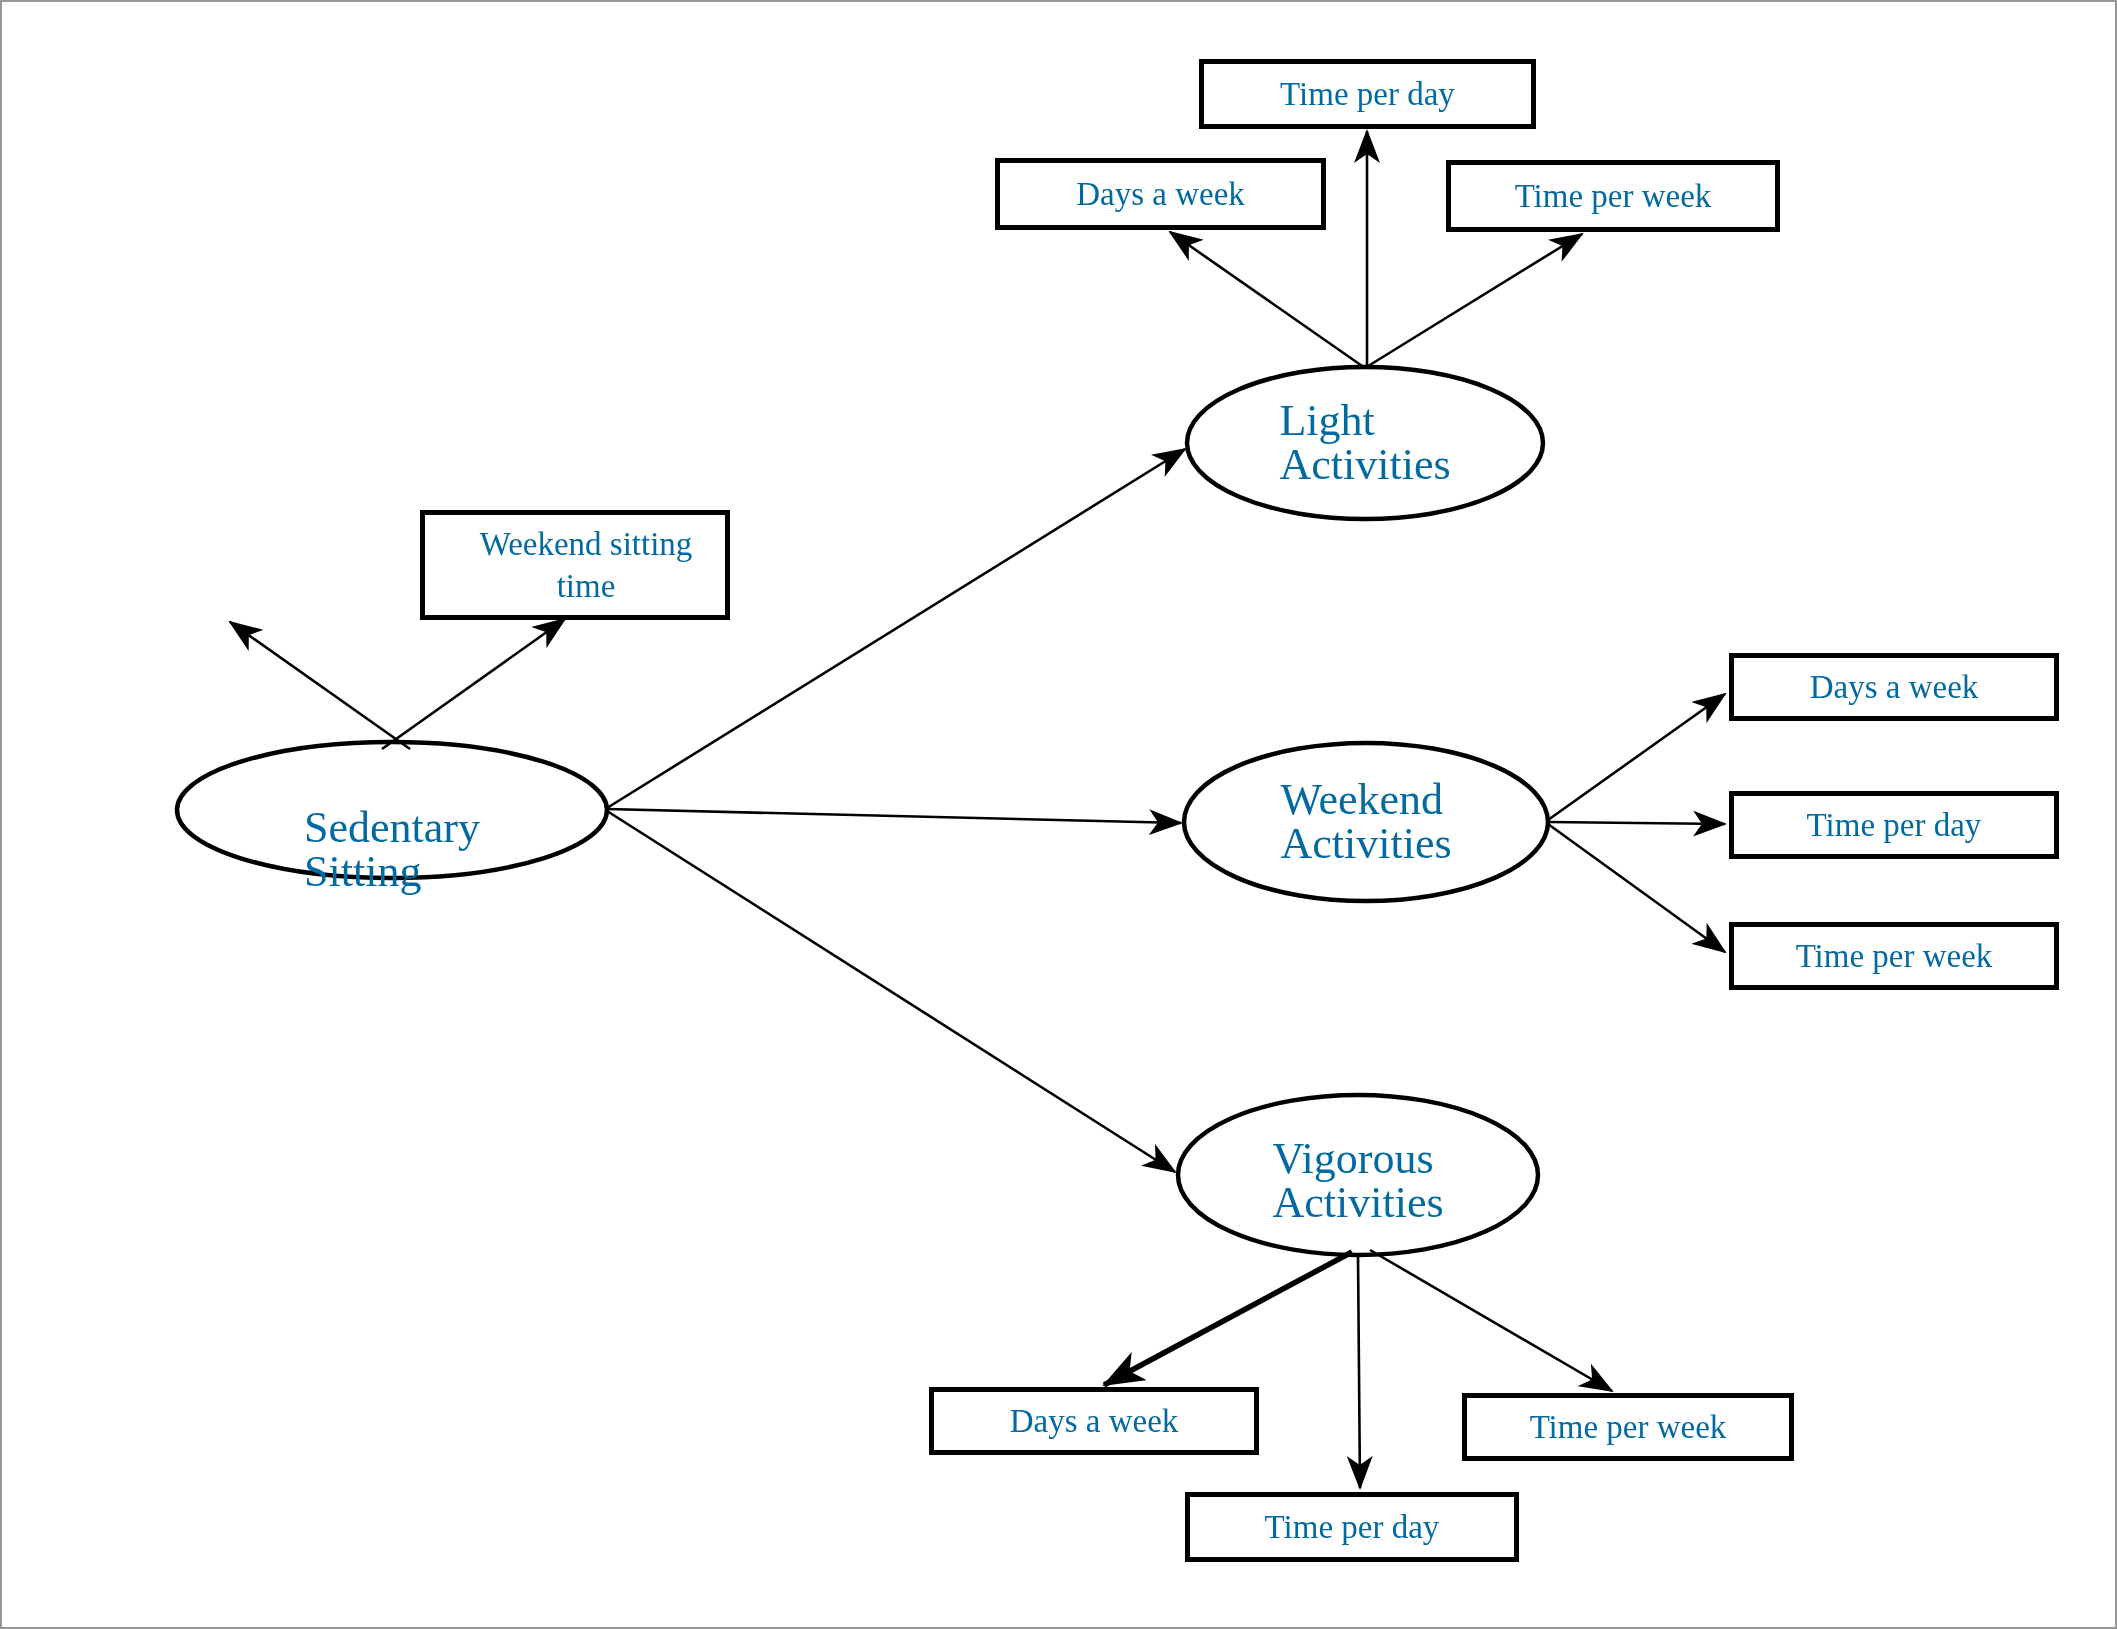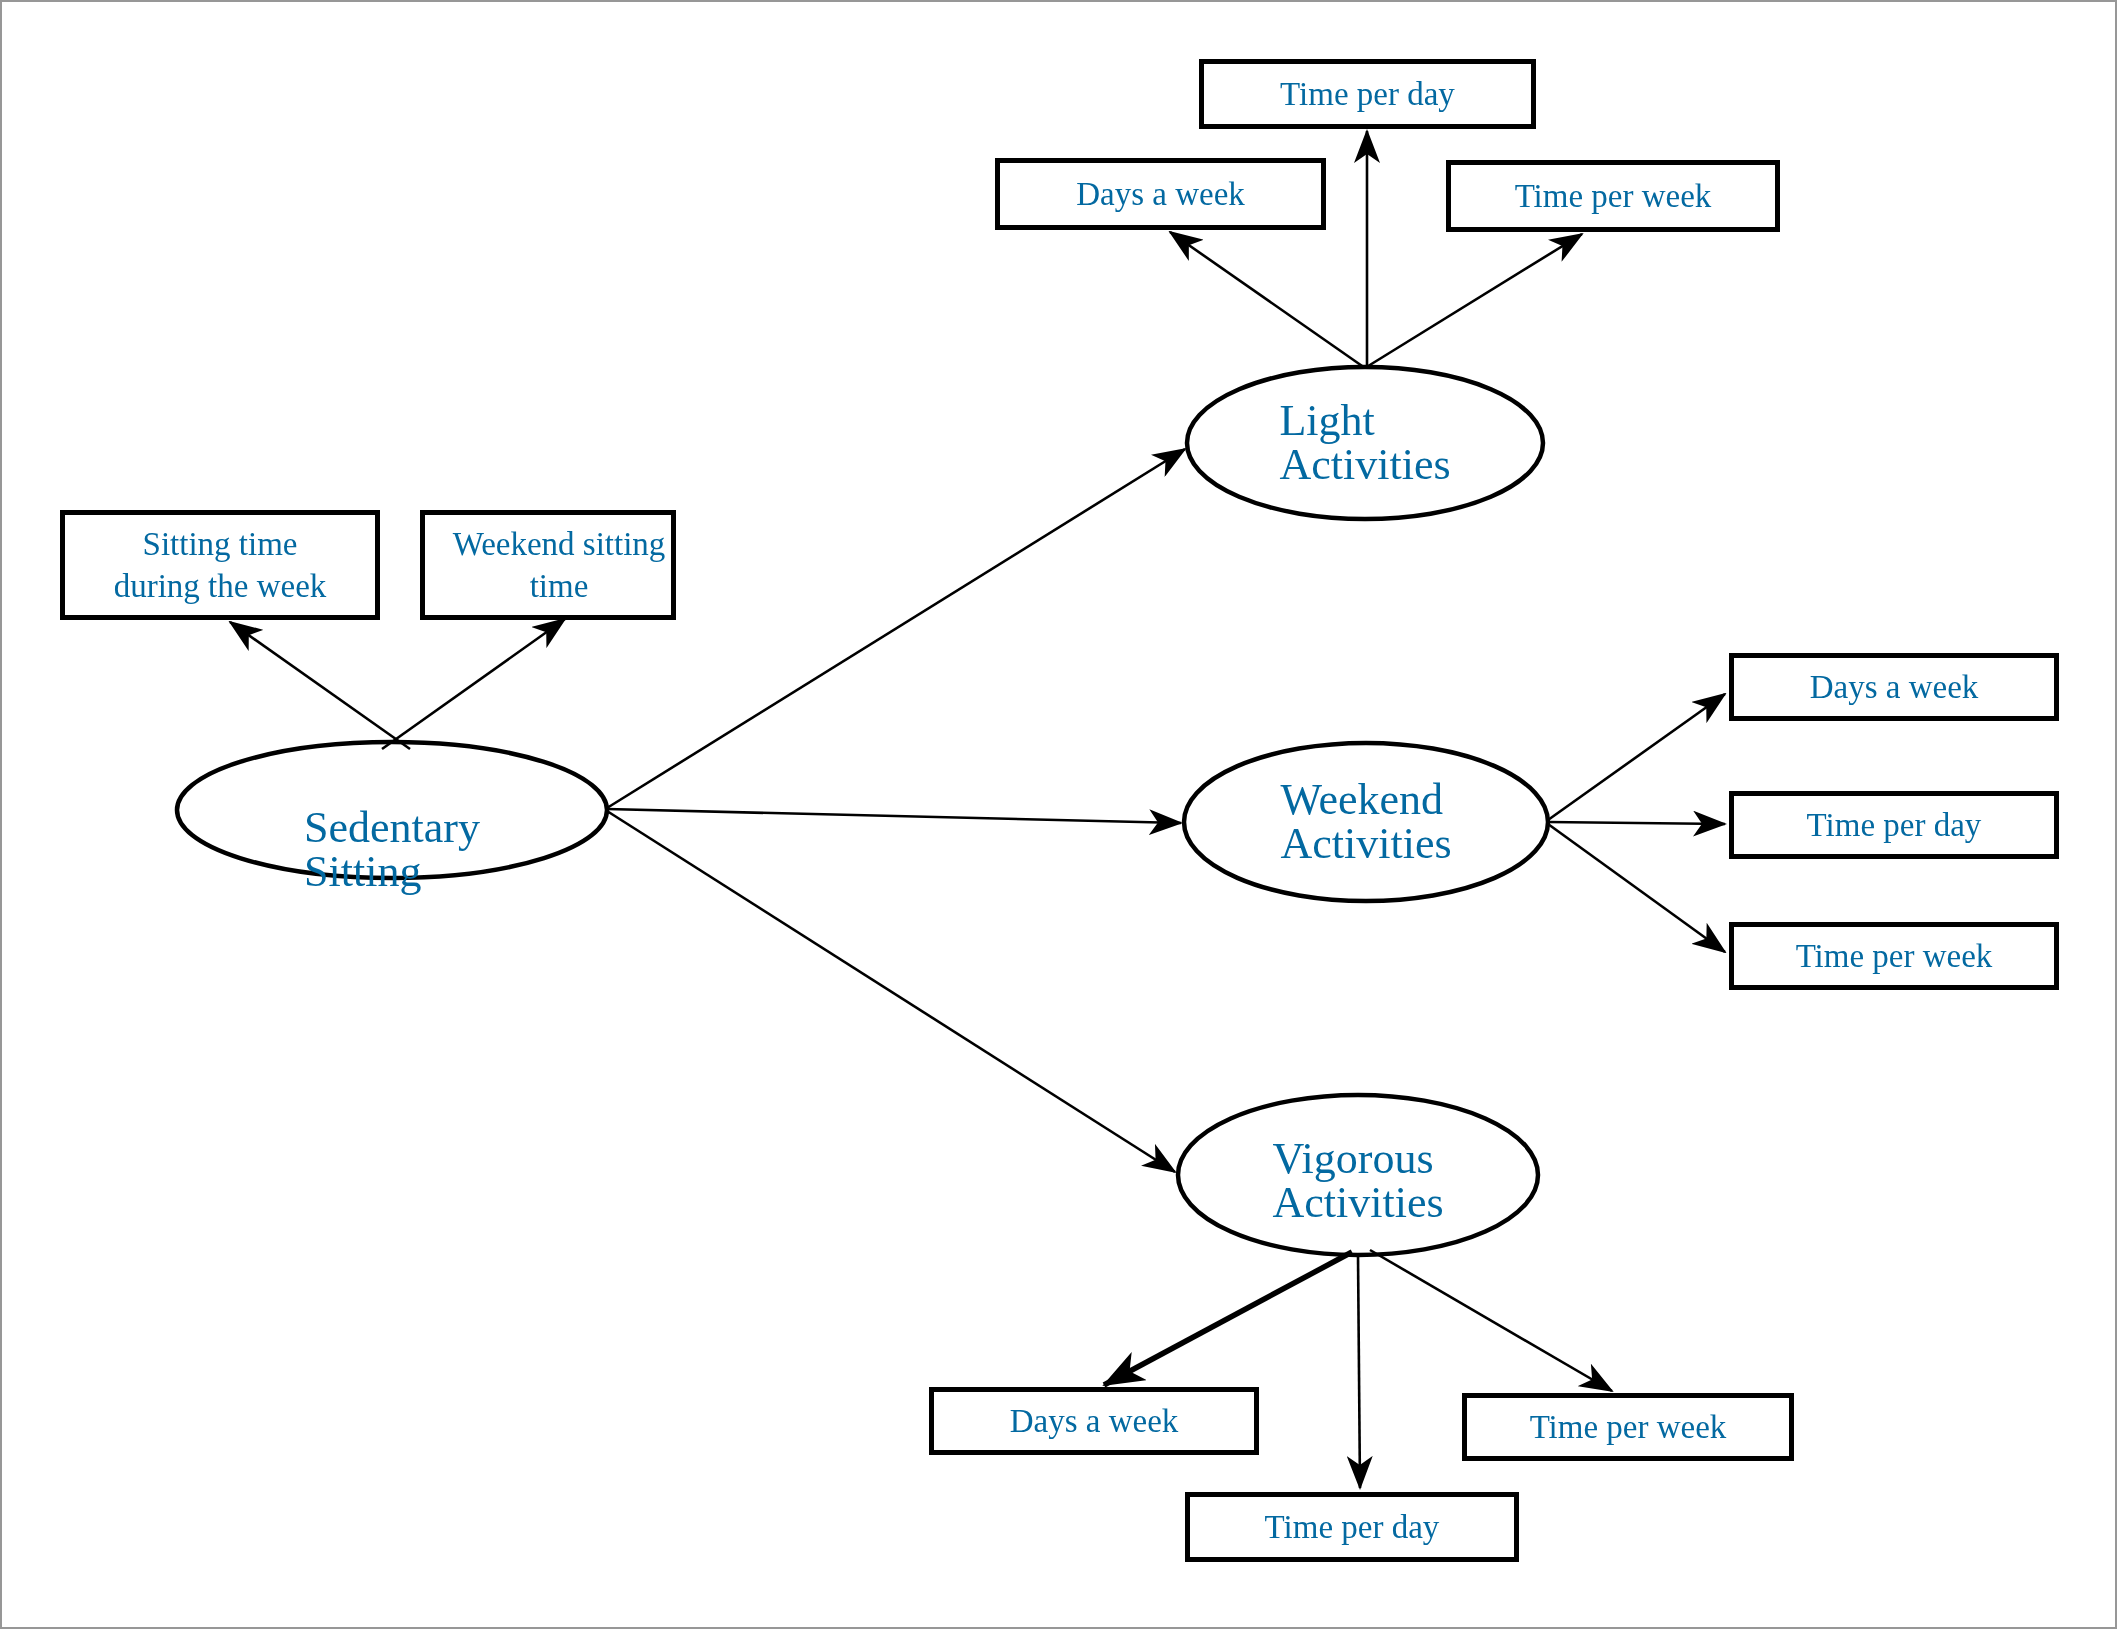--- a/index.html
+++ b/index.html
@@ -44,21 +44,21 @@
     text-align: left;
     font-size: 44px;
     line-height: 44px;
     white-space: nowrap;
     z-index: 2;
   }
   .b1  { left: 1197px; top: 57px;   width: 337px; height: 70px; }
   .b2  { left: 993px;  top: 156px;  width: 331px; height: 72px; }
   .b3  { left: 1444px; top: 158px;  width: 334px; height: 72px; }
   .b4  { left: 58px;   top: 508px;  width: 320px; height: 110px; }
-  .b5  { left: 418px;  top: 508px;  width: 256px; height: 110px; padding-left: 22px; }
+  .b5  { left: 418px;  top: 508px;  width: 310px; height: 110px; padding-left: 22px; }
   .b6  { left: 1727px; top: 651px;  width: 330px; height: 68px; }
   .b7  { left: 1727px; top: 789px;  width: 330px; height: 68px; }
   .b8  { left: 1727px; top: 920px;  width: 330px; height: 68px; }
   .b9  { left: 927px;  top: 1385px; width: 330px; height: 68px; }
   .b10 { left: 1183px; top: 1490px; width: 334px; height: 70px; }
   .b11 { left: 1460px; top: 1391px; width: 332px; height: 68px; }
   .lbl-sedentary { left: 390px;  top: 808px; margin-top: 40px; }
   .lbl-light     { left: 1363px; top: 441px; }
   .lbl-moderate  { left: 1364px; top: 820px; }
   .lbl-vigorous  { left: 1356px; top: 1179px; }
@@ -109,24 +109,20 @@
   <div class="node-box b1">
     <span>Time per day</span>
   </div>
   <div class="node-box b2">
     <span>Days a week</span>
   </div>
   <div class="node-box b3">
     <span>Time per week</span>
   </div>
 
-  <div class="node-box b4">
-    <span>Sitting time</span>
-    <span>during the week</span>
-  </div>
   <div class="node-box b5">
     <span>Weekend sitting</span>
     <span>time</span>
   </div>
 
   <div class="node-box b6">
     <span>Days a week</span>
   </div>
   <div class="node-box b7">
     <span>Time per day</span>

